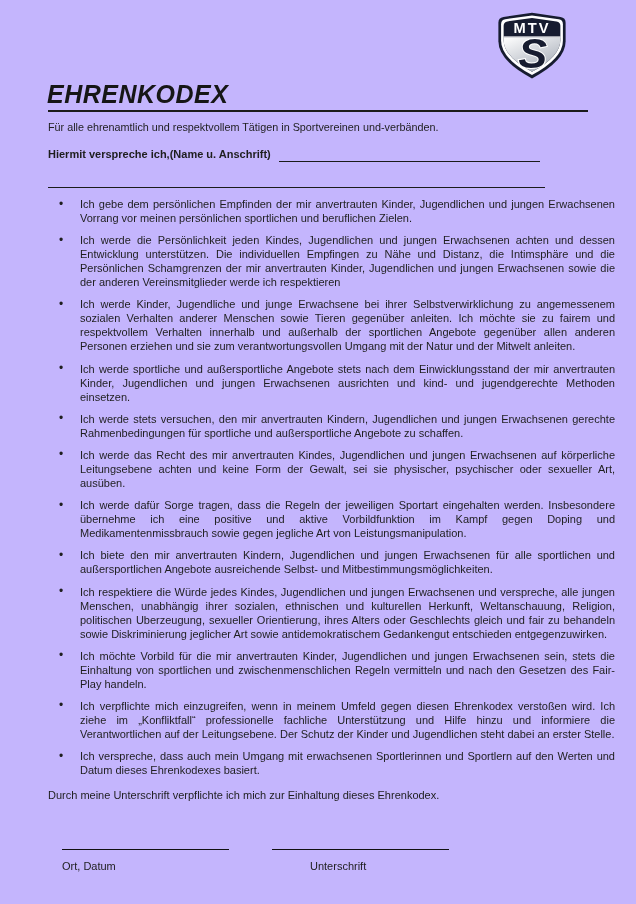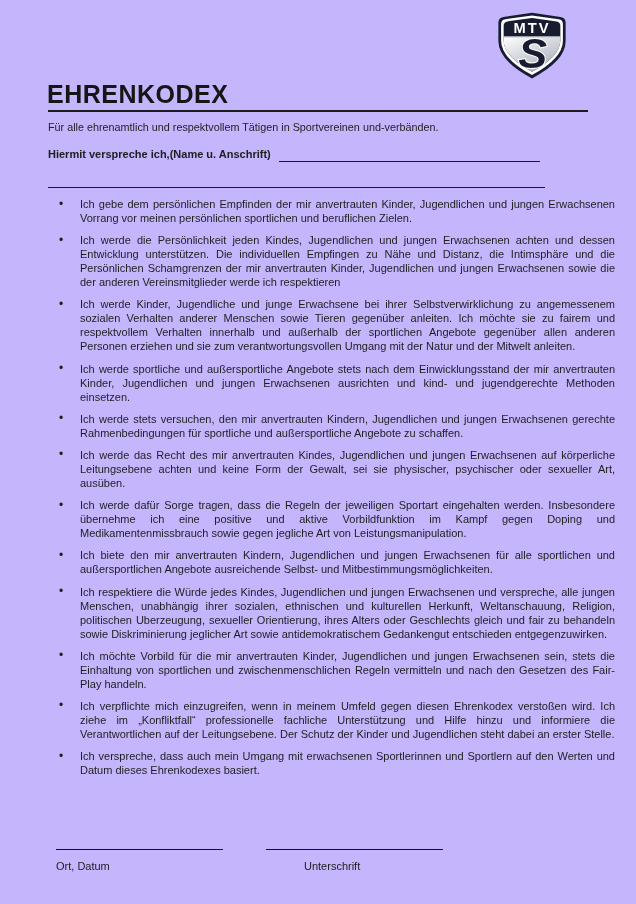--- a/index.html
+++ b/index.html
@@ -15,21 +15,21 @@
   }
 
   
   .logo { position: absolute; left: 493px; top: 12px; width: 78px; height: 68px; }
   .logo svg { width: 100%; height: 100%; display: block; }
   .logo-band-text { font-family: "Liberation Sans", sans-serif; font-weight: bold; }
 
   
   .title {
     position: absolute; left: 47px; top: 80px; margin: 0;
-    font-size: 25px; font-weight: bold; letter-spacing: 0.5px; color: #161616;
+    font-size: 25px; font-weight: bold; letter-spacing: 0.5px; color: #161616; font-style: italic;
   }
   .title-rule { position: absolute; left: 48px; top: 110px; width: 540px; height: 2px; background: #1b1b1b; }
 
   
   .intro { position: absolute; left: 48px; top: 121px; width: 545px; margin: 0; font-size: 10.8px; line-height: 13px; }
 
   
   .promise-row {
     position: absolute; left: 48px; top: 148px; width: 492px;
     display: flex; align-items: flex-start;
@@ -47,21 +47,21 @@
   .code-list li {
     list-style: none; position: relative; padding-left: 23px;
     text-align: justify; margin-bottom: 8.2px;
   }
   .code-list li::before { content: "\2022"; position: absolute; left: 2px; top: -0.5px; font-size: 12px; }
 
   
   .closing { position: absolute; left: 48px; top: 789px; width: 560px; margin: 0; font-size: 11px; line-height: 13px; }
 
   
-  .sig-block { position: absolute; left: 8px; top: 841px; width: 540px; height: 45px; padding-left: 36px; }
+  .sig-block { position: absolute; left: 14px; top: 841px; width: 540px; height: 45px; padding-left: 36px; }
   .sig-line { position: absolute; top: 8px; border-top: 1.6px solid #111; }
   .sig-line.left  { left: 48px;  width: 167px; }
   .sig-line.right { left: 258px; width: 177px; }
   .sig-label { position: absolute; top: 19px; font-size: 11px; }
   .sig-label.left  { left: 48px; }
   .sig-label.right { left: 296px; }
 </style>
 </head>
 <body>
 
@@ -111,20 +111,21 @@
     <li>Ich werde stets versuchen, den mir anvertrauten Kindern, Jugendlichen und jungen Erwachsenen gerechte Rahmenbedingungen für sportliche und außersportliche Angebote zu schaffen.</li>
     <li>Ich werde das Recht des mir anvertrauten Kindes, Jugendlichen und jungen Erwachsenen auf körperliche Leitungsebene achten und keine Form der Gewalt, sei sie physischer, psychischer oder sexueller Art, ausüben.</li>
     <li>Ich werde dafür Sorge tragen, dass die Regeln der jeweiligen Sportart eingehalten werden. Insbesondere übernehme ich eine positive und aktive Vorbildfunktion im Kampf gegen Doping und Medikamentenmissbrauch sowie gegen jegliche Art von Leistungsmanipulation.</li>
     <li>Ich biete den mir anvertrauten Kindern, Jugendlichen und jungen Erwachsenen für alle sportlichen und außersportlichen Angebote ausreichende Selbst- und Mitbestimmungsmöglichkeiten.</li>
     <li>Ich respektiere die Würde jedes Kindes, Jugendlichen und jungen Erwachsenen und verspreche, alle jungen Menschen, unabhängig ihrer sozialen, ethnischen und kulturellen Herkunft, Weltanschauung, Religion, politischen Uberzeugung, sexueller Orientierung, ihres Alters oder Geschlechts gleich und fair zu behandeln sowie Diskriminierung jeglicher Art sowie antidemokratischem Gedankengut entschieden entgegenzuwirken.</li>
     <li>Ich möchte Vorbild für die mir anvertrauten Kinder, Jugendlichen und jungen Erwachsenen sein, stets die Einhaltung von sportlichen und zwischenmenschlichen Regeln vermitteln und nach den Gesetzen des Fair-Play handeln.</li>
     <li>Ich verpflichte mich einzugreifen, wenn in meinem Umfeld gegen diesen Ehrenkodex verstoßen wird. Ich ziehe im „Konfliktfall“ professionelle fachliche Unterstützung und Hilfe hinzu und informiere die Verantwortlichen auf der Leitungsebene. Der Schutz der Kinder und Jugendlichen steht dabei an erster Stelle.</li>
     <li>Ich verspreche, dass auch mein Umgang mit erwachsenen Sportlerinnen und Sportlern auf den Werten und Datum dieses Ehrenkodexes basiert.</li>
   </ul>
 
+  <p class="closing">Durch meine Unterschrift verpflichte ich mich zur Einhaltung dieses Ehrenkodex.</p>
 
   <div class="sig-block">
     <div class="sig-line left"></div>
     <div class="sig-line right"></div>
     <div class="sig-label left">Ort, Datum</div>
     <div class="sig-label right">Unterschrift</div>
   </div>
 
 </div>
 

